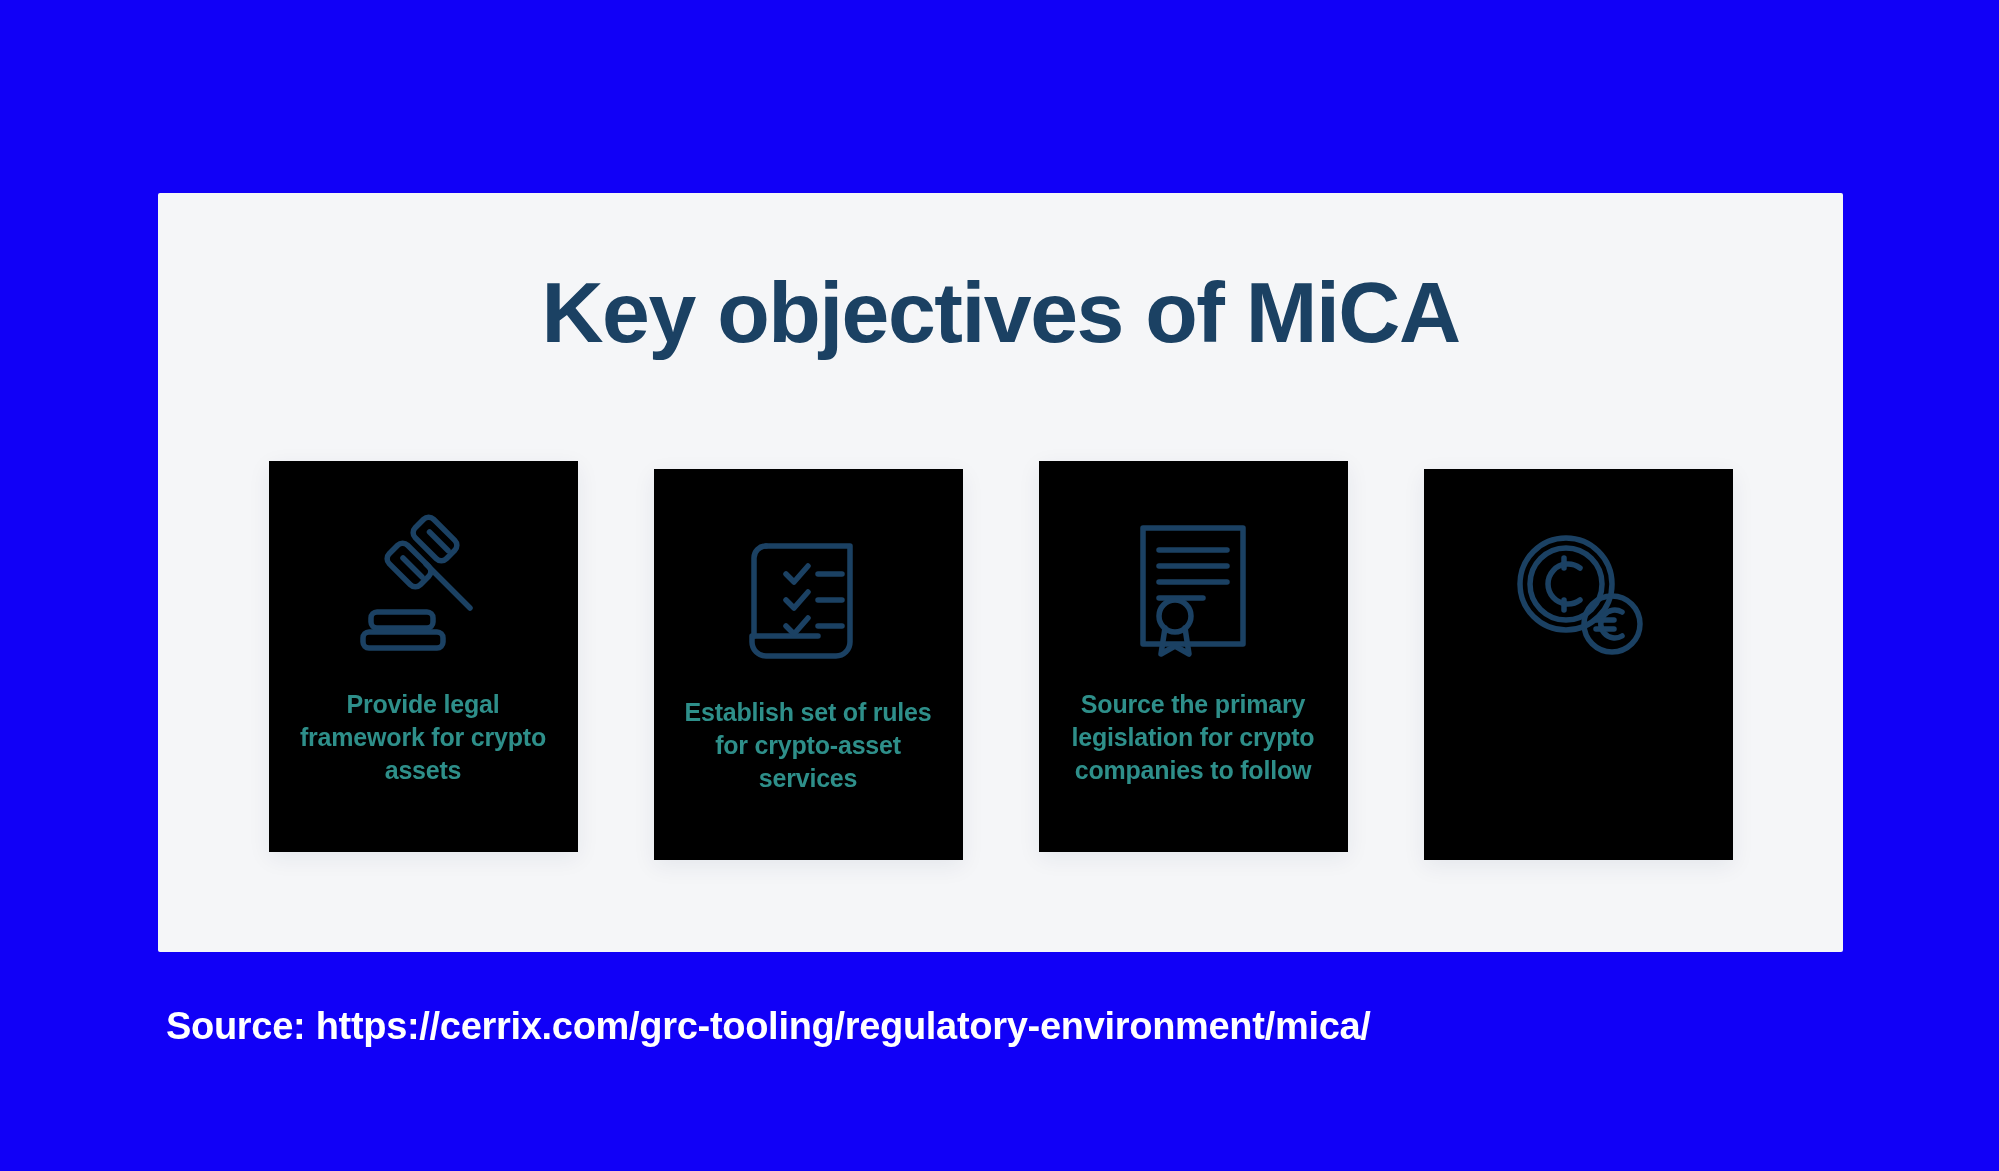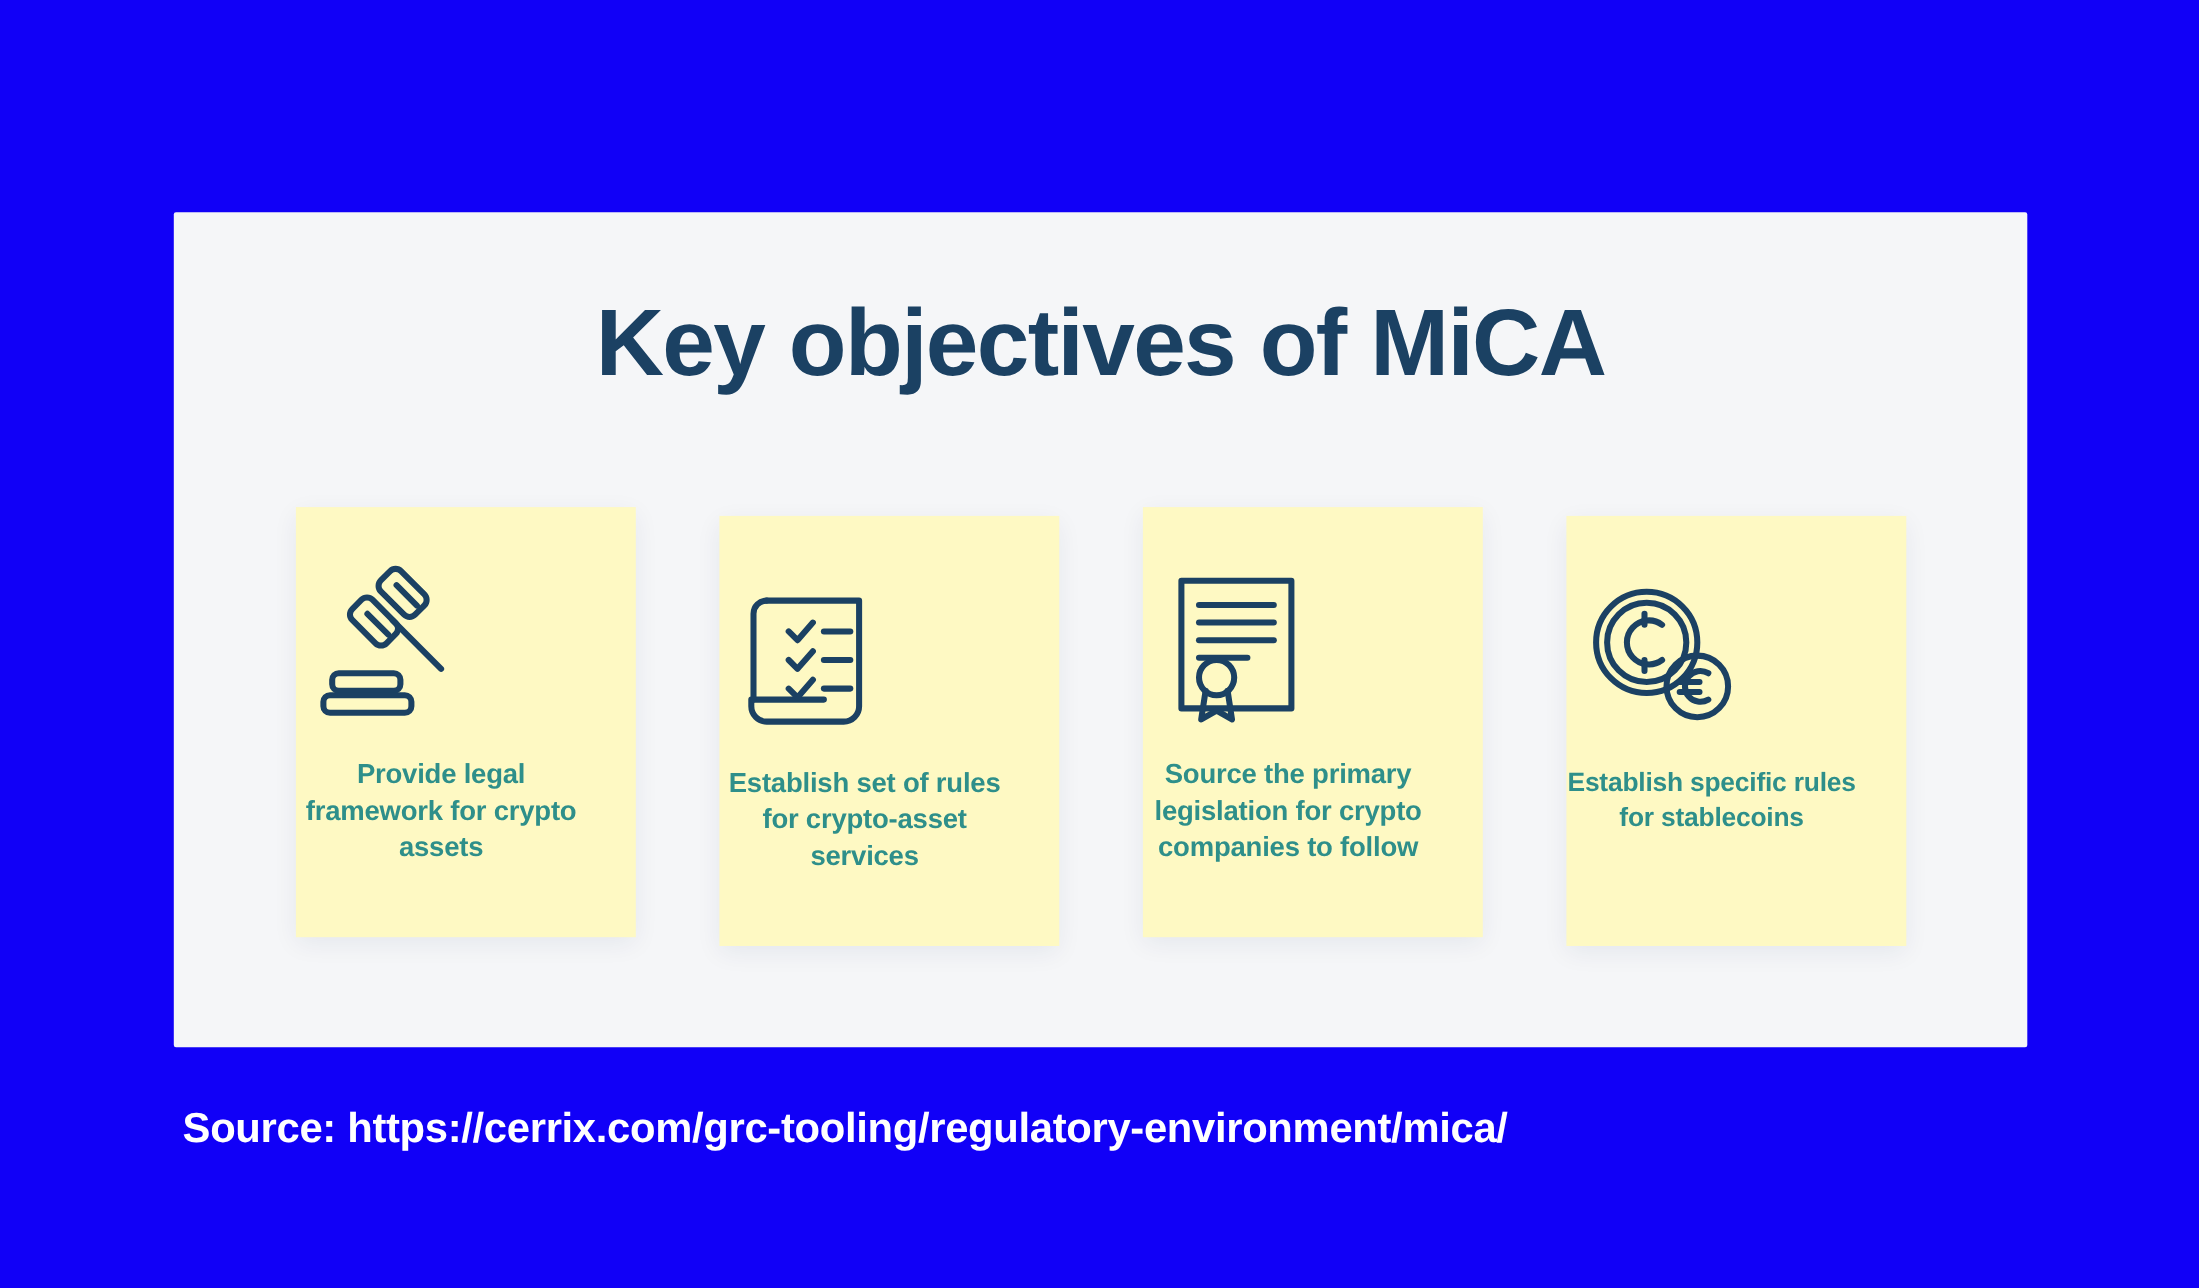--- a/index.html
+++ b/index.html
@@ -40,24 +40,25 @@
     top: 268px;
     width: 100%;
     display: flex;
     justify-content: center;
     gap: 76px;
   }
 
   .objective-card {
     width: 309px;
     height: 391px;
-    background: #fef9c3;
+    background: #000000;
     box-shadow: 0 6px 22px rgba(20, 40, 80, 0.07);
     display: flex;
     flex-direction: column;
+    align-items: center;
     padding-top: 44px;
     position: relative;
   }
   .objective-card.offset { margin-top: 8px; }
 
   .card-icon {
     width: 170px;
     height: 165px;
     display: flex;
     align-items: center;
@@ -165,19 +166,18 @@
             <path d="M82 52 a20 20 0 1 0 0 32"></path>
             <line x1="66" y1="42" x2="66" y2="52"></line>
             <line x1="66" y1="84" x2="66" y2="94"></line>
             <circle cx="114" cy="108" r="28"></circle>
             <path d="M124 96 a14 14 0 1 0 0 24"></path>
             <line x1="98" y1="104" x2="116" y2="104"></line>
             <line x1="98" y1="113" x2="116" y2="113"></line>
           </g>
         </svg>
       </div>
-      <div class="card-label sm">Establish specific rules for stablecoins</div>
     </div>
 
   </div>
 </div>
 
 <div id="source-line">Source: https://cerrix.com/grc-tooling/regulatory-environment/mica/</div>
 
 </body></html>

